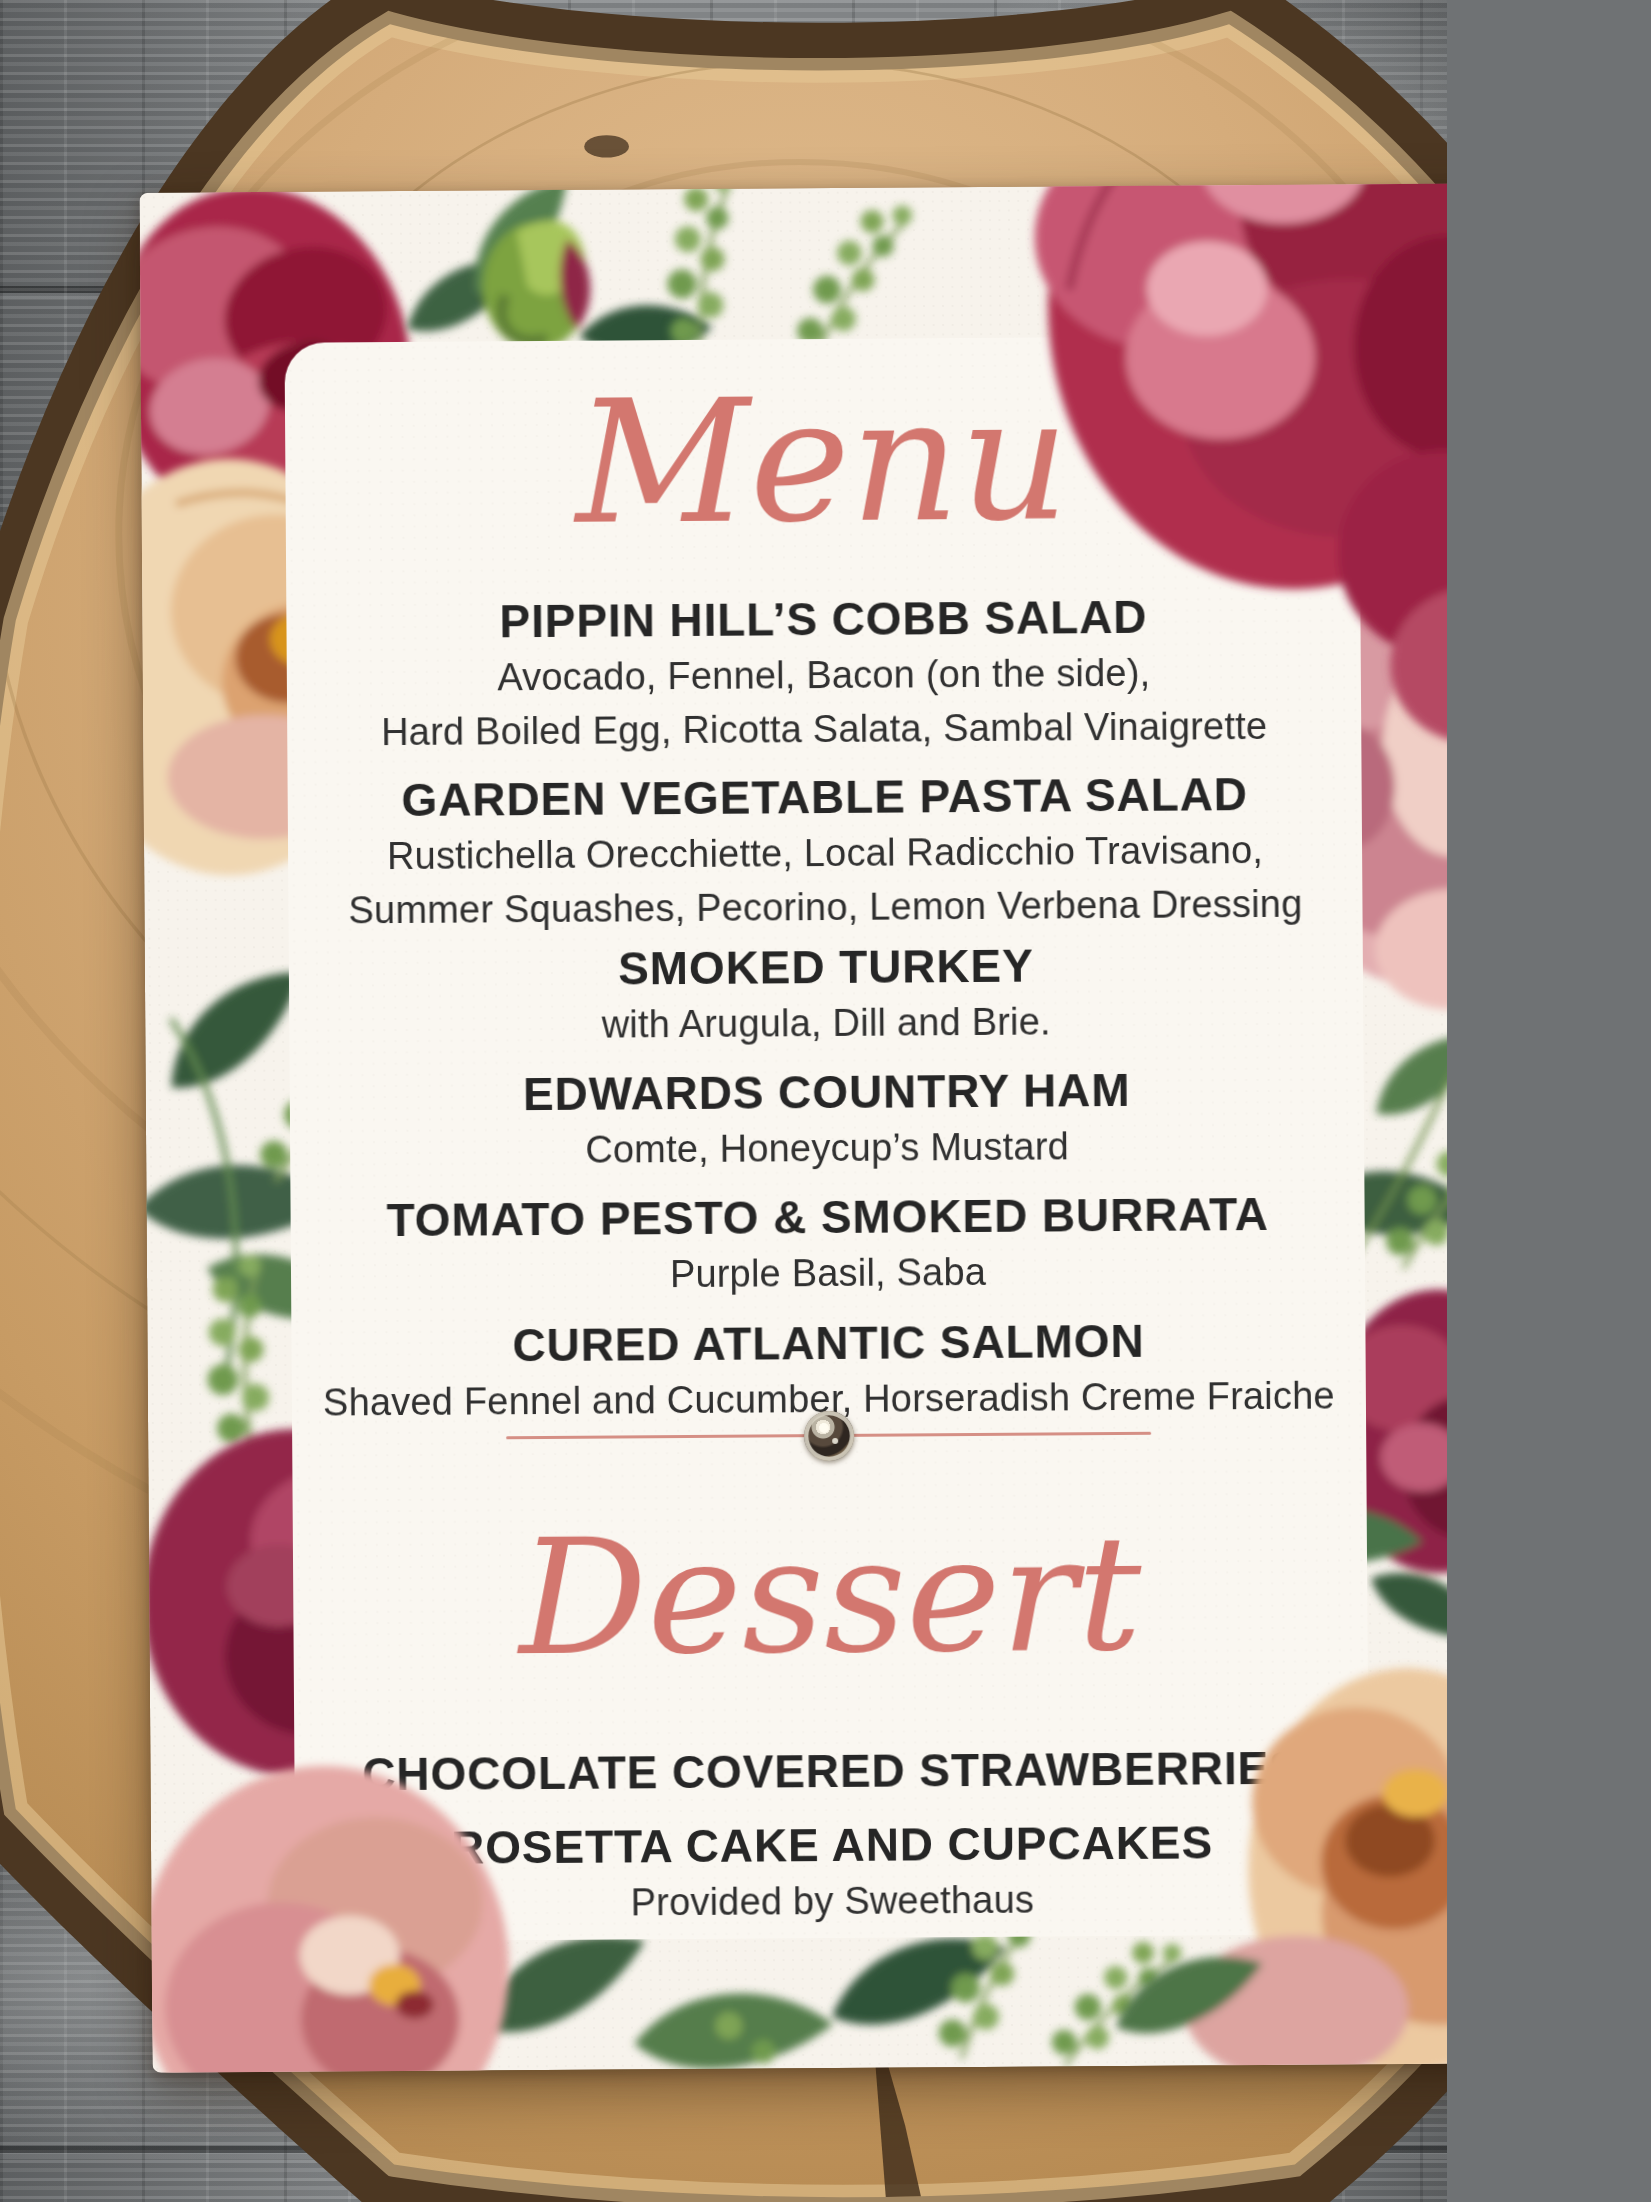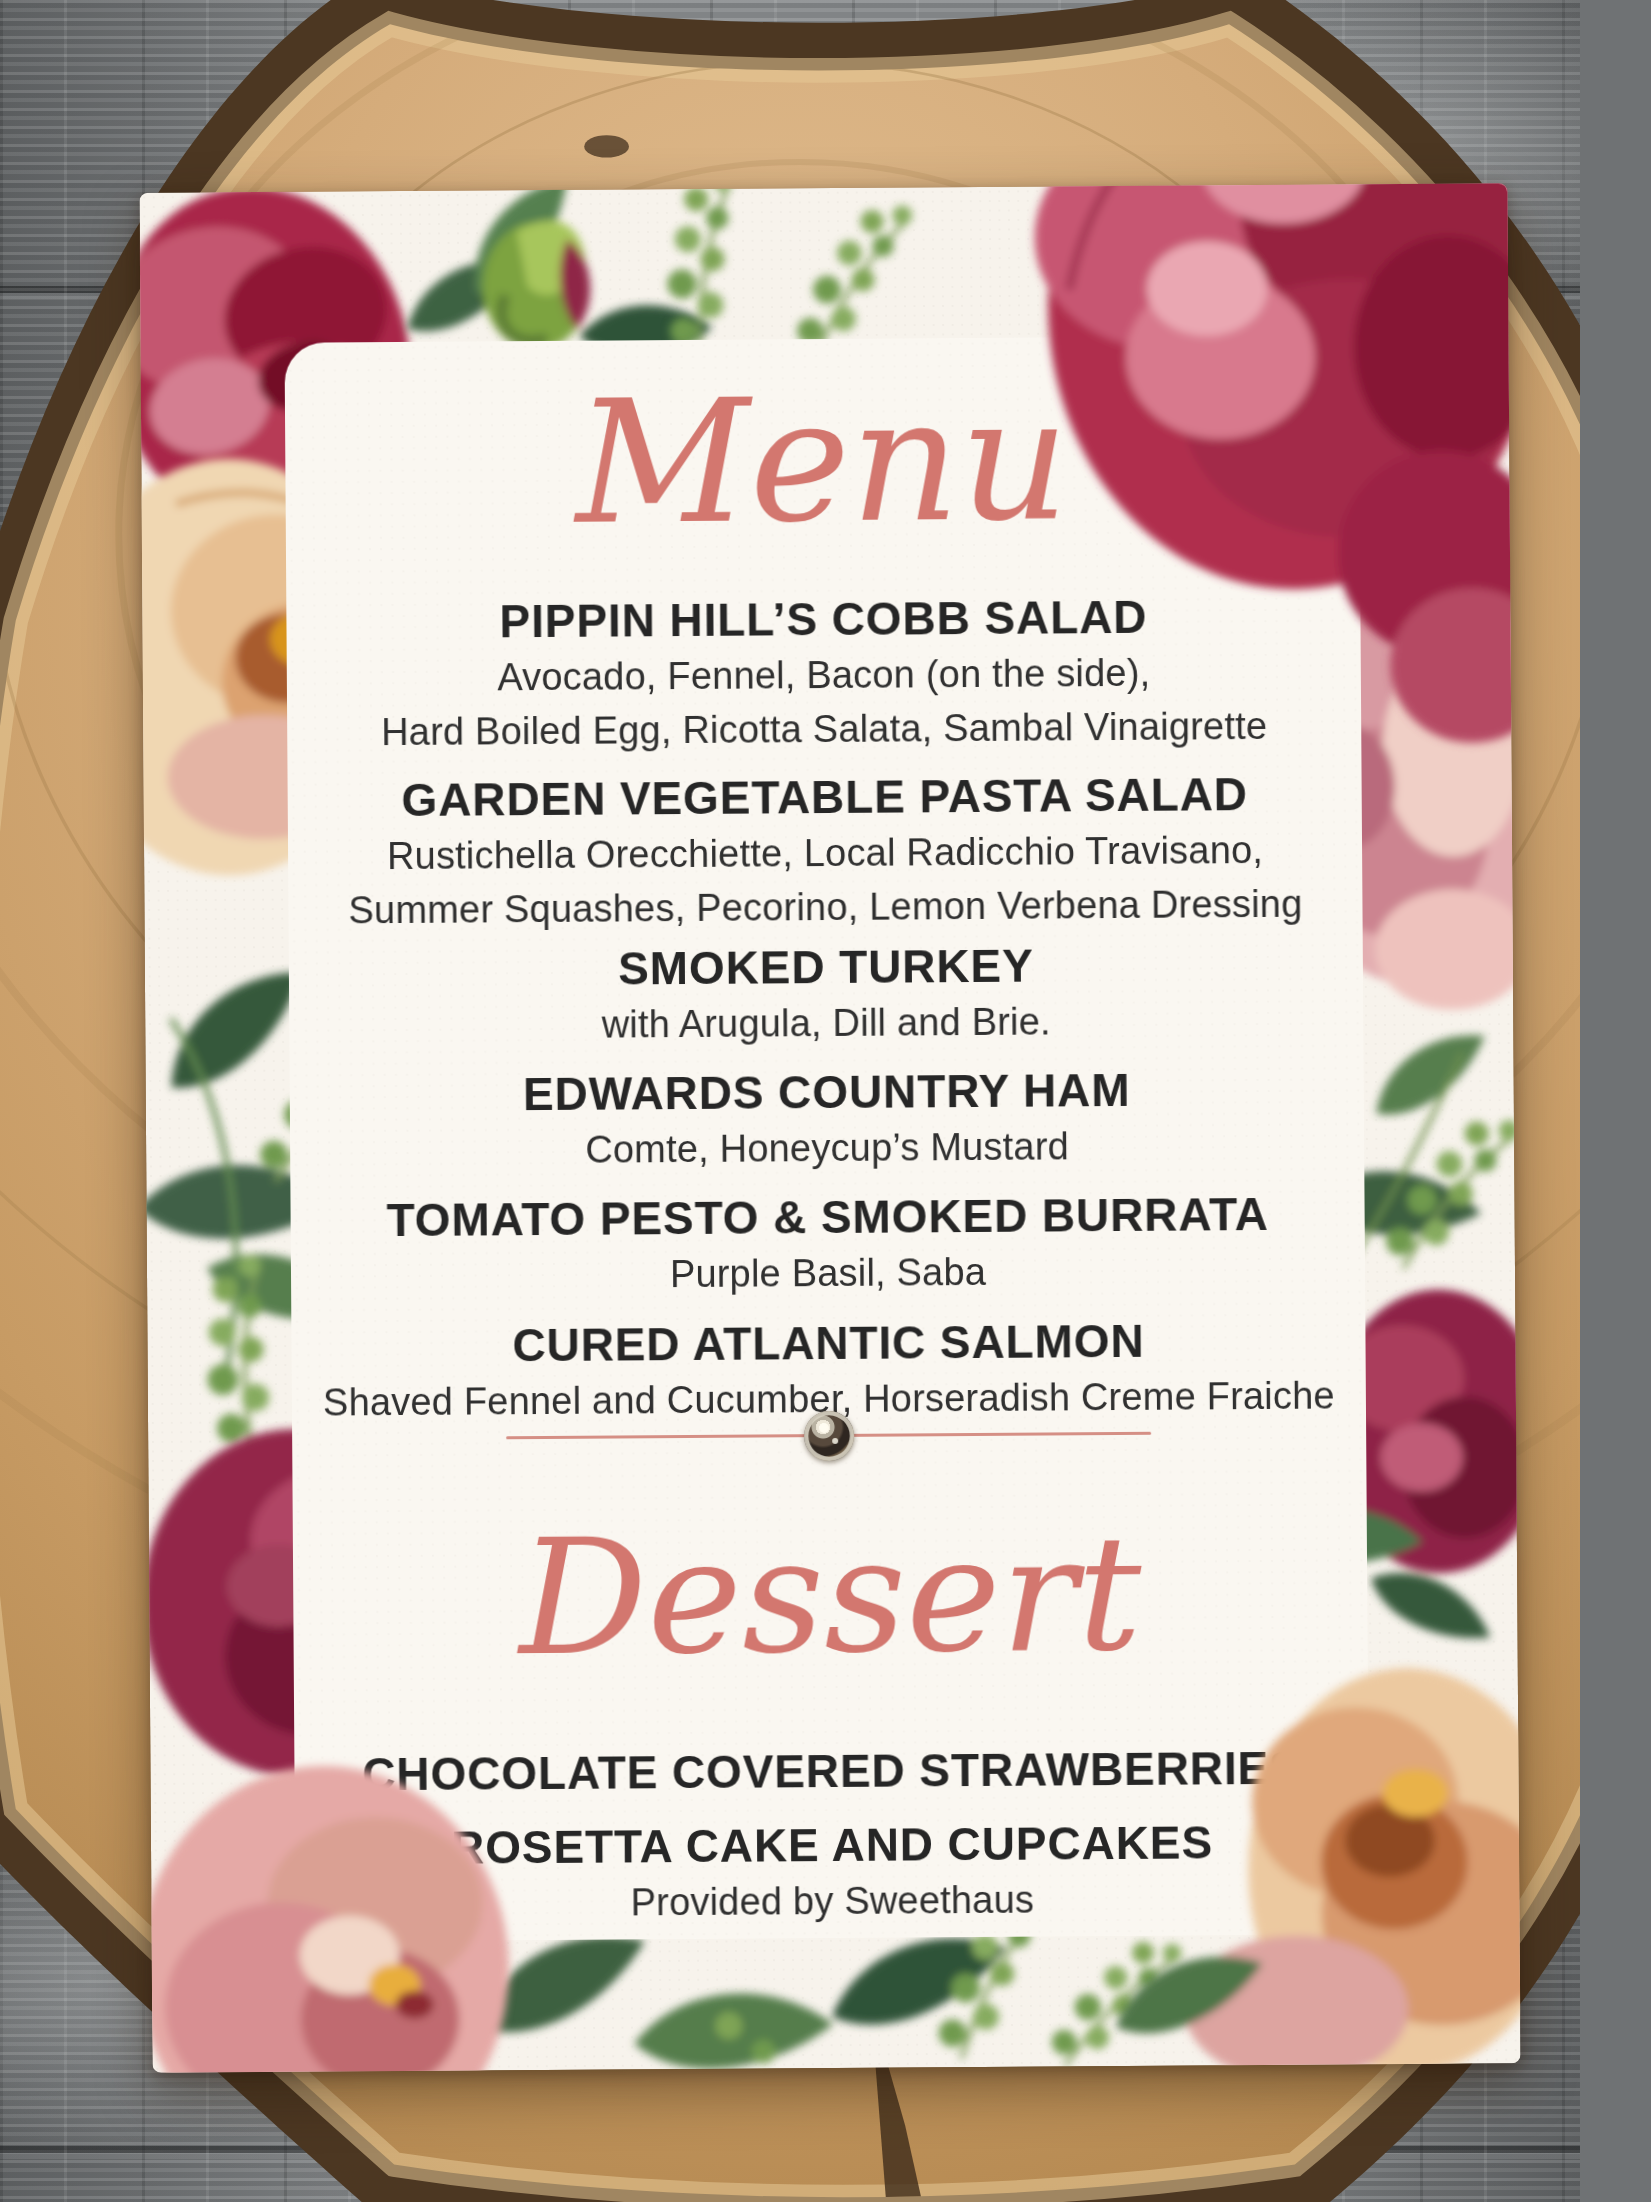--- a/index.html
+++ b/index.html
@@ -1,16 +1,16 @@
 <!DOCTYPE html>
 <html style="font-size:13.8px"><head>
 <meta charset="utf-8">
 <style>
   html,body{margin:0;padding:0;background:#6f7274;}
-  .scene{position:relative;width:1580px;height:2203px;overflow:hidden;font-family:"Liberation Sans",sans-serif;}
+  .scene{position:relative;width:1447px;height:2203px;overflow:hidden;font-family:"Liberation Sans",sans-serif;}
 
   
   .barnwood{position:absolute;inset:0;background-color:#898c8e;
     background-image:
       radial-gradient(ellipse 654px 258px at 86% 7%, rgba(228,231,232,.35), transparent 70%),
       radial-gradient(ellipse 551px 241px at 6% 90%, rgba(214,217,218,.30), transparent 70%),
       repeating-linear-gradient(180deg, rgba(255,255,255,.10) 0 3.4px, rgba(38,40,42,.13) 3.4px 7.7px, rgba(255,255,255,.05) 7.7px 12px, rgba(0,0,0,.06) 12px 18px),
       repeating-linear-gradient(90deg, rgba(24,26,27,.17) 0 2.6px, transparent 2.6px 64px, rgba(238,241,242,.10) 64px 67px, transparent 67px 142px),
       repeating-linear-gradient(180deg, transparent 0 286px, rgba(20,22,23,.50) 286px 293px, rgba(158,161,163,.28) 293px 299px, transparent 299px 372px),
       linear-gradient(90deg, rgba(16,18,19,.32), transparent 28%, transparent 72%, rgba(16,18,19,.34));

